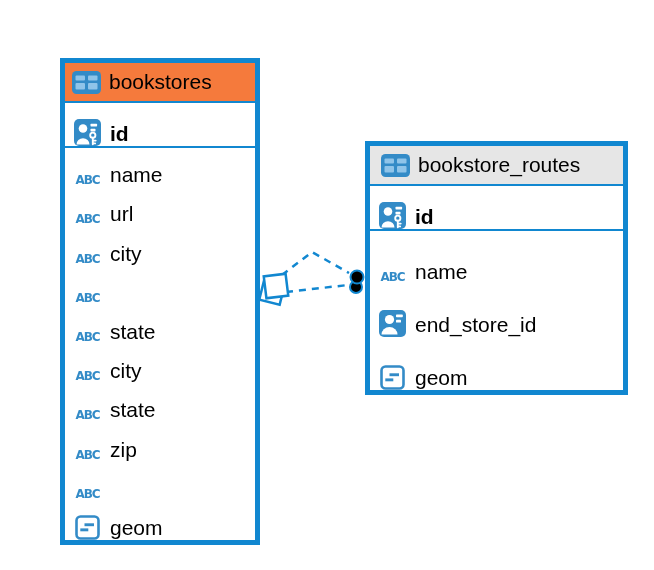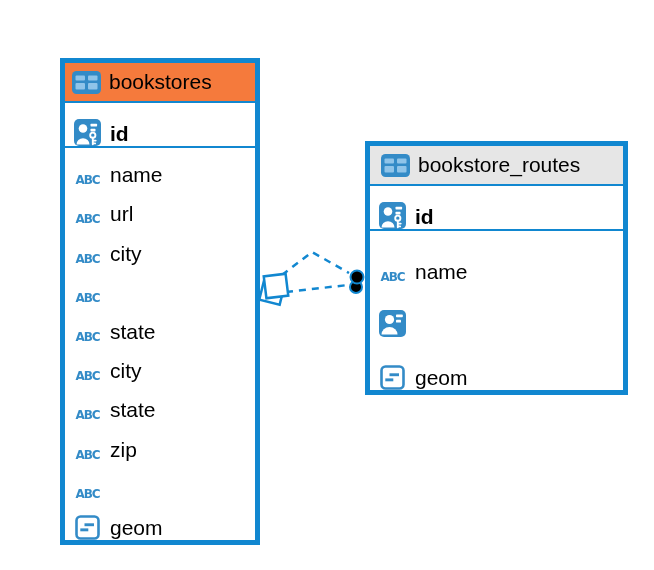--- a/index.html
+++ b/index.html
@@ -186,20 +186,21 @@
         <div class="row">
           <span class="ic">
             <svg width="27" height="27" viewBox="0 0 27 27">
               <rect width="27" height="27" rx="5" fill="var(--icon-blue)"></rect>
               <circle cx="10.5" cy="9.5" r="4.6" fill="#fff"></circle>
               <path d="M2.5 24.5 a8 7.5 0 0 1 16 0 z" fill="#fff"></path>
               <rect x="17" y="4.5" width="6.8" height="2.8" rx="0.7" fill="#fff"></rect>
               <rect x="17" y="9.8" width="5" height="2.8" rx="0.7" fill="#fff"></rect>
             </svg>
           </span>
+          <span class="lbl">end_store_id</span>
         </div>
         <div class="row">
           <span class="ic">
             <svg width="25" height="25" viewBox="0 0 25 25">
               <rect x="1.5" y="1.5" width="22" height="22" rx="4" fill="#fff" stroke="var(--icon-blue)" stroke-width="2.6"></rect>
               <rect x="9.5" y="8.3" width="9.5" height="2.9" fill="var(--icon-blue)"></rect>
               <rect x="5.3" y="13.4" width="8" height="2.9" fill="var(--icon-blue)"></rect>
             </svg>
           </span>
           <span class="lbl">geom</span>

